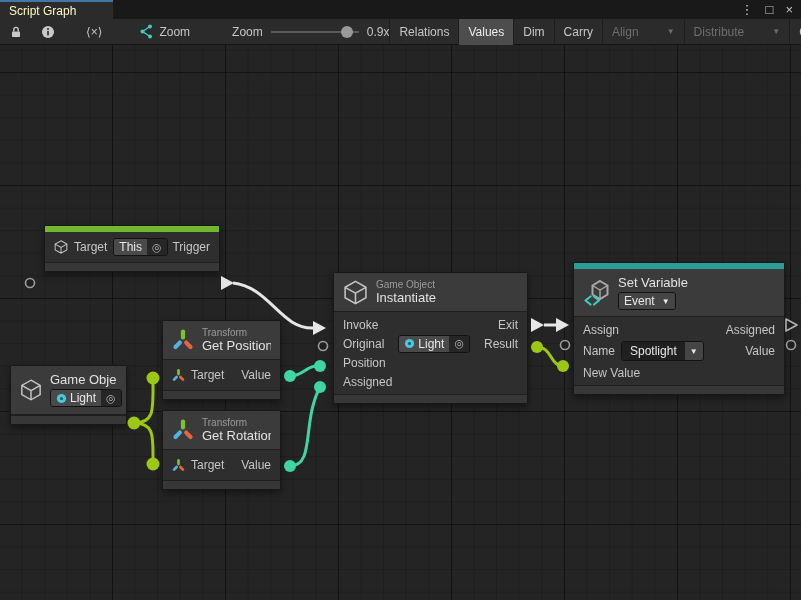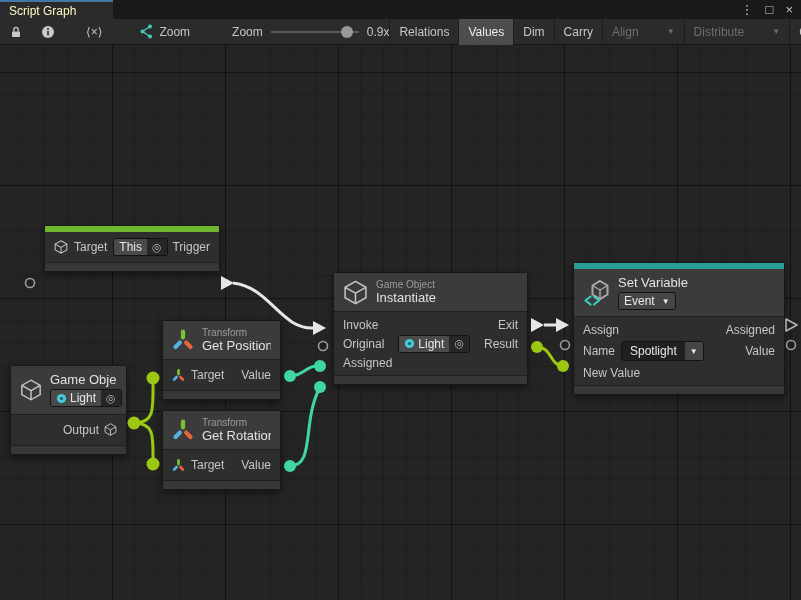--- a/index.html
+++ b/index.html
@@ -203,32 +203,20 @@
               <circle cx="6" cy="6" r="1.7" fill="#16606e"></circle>
             </svg>
             <span>Light</span>
           </span>
           <span class="seg dark">
               <span class="scope">◎</span>
             </span>
         </span>
       </div>
     </div>
-    <div class="nbody">
-      <div class="nrow tall">
-        <span class="right">
-          <span>Output</span>
-          <span class="nicon">
-            <svg width="13" height="13" viewBox="0 0 18 18">
-              <path d="M9 1 L16.5 5.25 V12.75 L9 17 L1.5 12.75 V5.25 Z M1.5 5.25 L9 9.5 L16.5 5.25 M9 9.5 V17" fill="none" stroke="#c4c4c4" stroke-width="1.3"></path>
-            </svg>
-          </span>
-        </span>
-      </div>
-    </div>
     <div class="nfoot"></div>
   </div>
 
   <div class="node" style="left:162px; top:320px; width:119px;">
     <div class="nhead">
       <span class="nicon">
         <svg width="22" height="22" viewBox="0 0 22 22">
           <line x1="11" y1="2.5" x2="11" y2="8.5" stroke="#7cc32f" stroke-width="4.2" stroke-linecap="round"></line>
           <line x1="3.5" y1="18" x2="7.8" y2="13.6" stroke="#56b1e0" stroke-width="4.2" stroke-linecap="round"></line>
           <line x1="18.5" y1="18" x2="14.2" y2="13.6" stroke="#e8643c" stroke-width="4.2" stroke-linecap="round"></line>
@@ -318,20 +306,23 @@
             </svg>
             <span>Light</span>
           </span>
           <span class="seg dark">
               <span class="scope">◎</span>
             </span>
         </span>
         <span class="right">
             <span>Result</span>
           </span>
+      </div>
+      <div class="nrow">
+        <span class="clip56">Position</span>
       </div>
       <div class="nrow">
         <span class="clip56">Assigned</span>
       </div>
     </div>
     <div class="nfoot"></div>
   </div>
 
   <div class="node" style="left:573px; top:262px; width:212px;">
     <div class="accent teal"></div>

